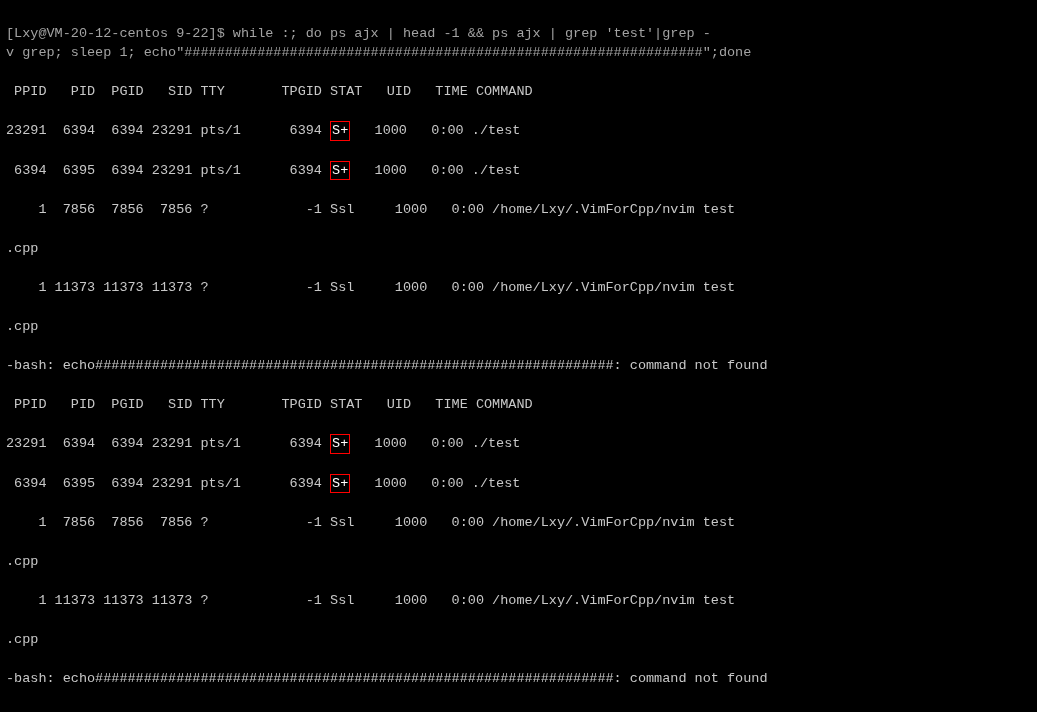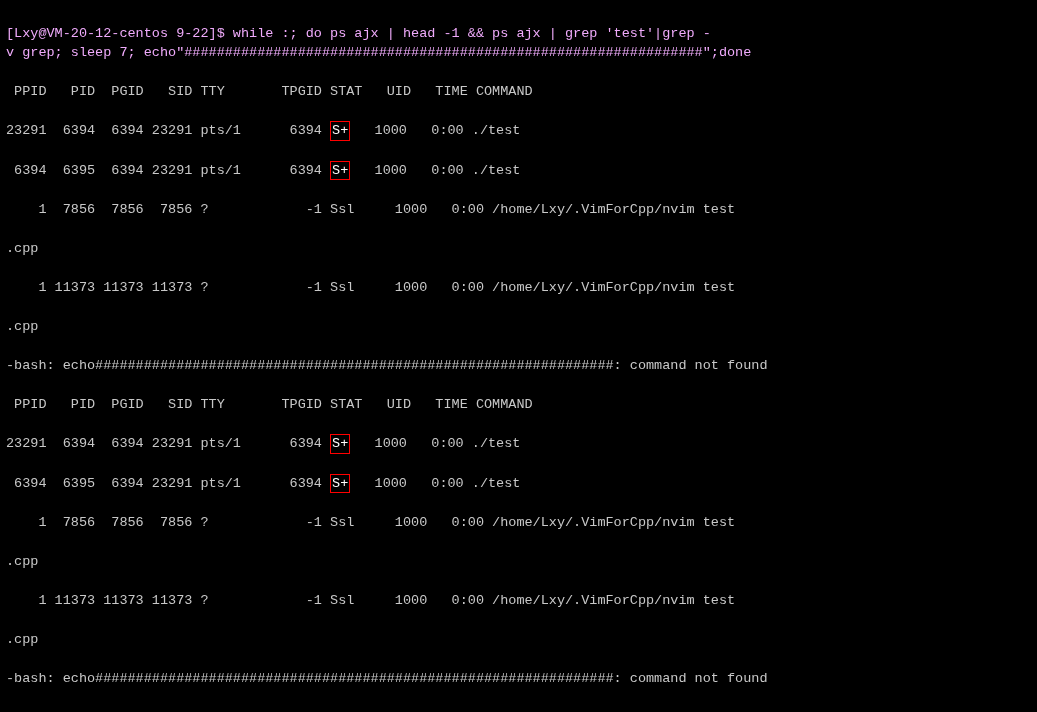--- a/index.html
+++ b/index.html
@@ -21,28 +21,28 @@
     .line {
       display: block;
     }
     .red-box {
       display: inline-block;
       border: 1.5px solid red;
       color: #fff;
       padding: 0 1px;
       line-height: 1.3;
     }
-    .white { color: #f0abfc; }
+    .white { color: #a3a3a3; }
   </style>
 </head>
 <body>
 
 <div class="terminal">
 <span class="line"><span class="white">[Lxy@VM-20-12-centos 9-22]$ while :; do ps ajx | head -1 &amp;&amp; ps ajx | grep 'test'|grep -</span>
-<span class="white">v grep; sleep 7; echo"################################################################";done</span></span>
+<span class="white">v grep; sleep 1; echo"################################################################";done</span></span>
 <span class="line"> PPID   PID  PGID   SID TTY       TPGID STAT   UID   TIME COMMAND</span>
 <span class="line">23291  6394  6394 23291 pts/1      6394 <span class="red-box">S+</span>   1000   0:00 ./test</span>
 <span class="line"> 6394  6395  6394 23291 pts/1      6394 <span class="red-box">S+</span>   1000   0:00 ./test</span>
 <span class="line">    1  7856  7856  7856 ?            -1 Ssl     1000   0:00 /home/Lxy/.VimForCpp/nvim test</span>
 <span class="line">.cpp</span>
 <span class="line">    1 11373 11373 11373 ?            -1 Ssl     1000   0:00 /home/Lxy/.VimForCpp/nvim test</span>
 <span class="line">.cpp</span>
 <span class="line">-bash: echo################################################################: command not found</span>
 <span class="line"> PPID   PID  PGID   SID TTY       TPGID STAT   UID   TIME COMMAND</span>
 <span class="line">23291  6394  6394 23291 pts/1      6394 <span class="red-box">S+</span>   1000   0:00 ./test</span>

